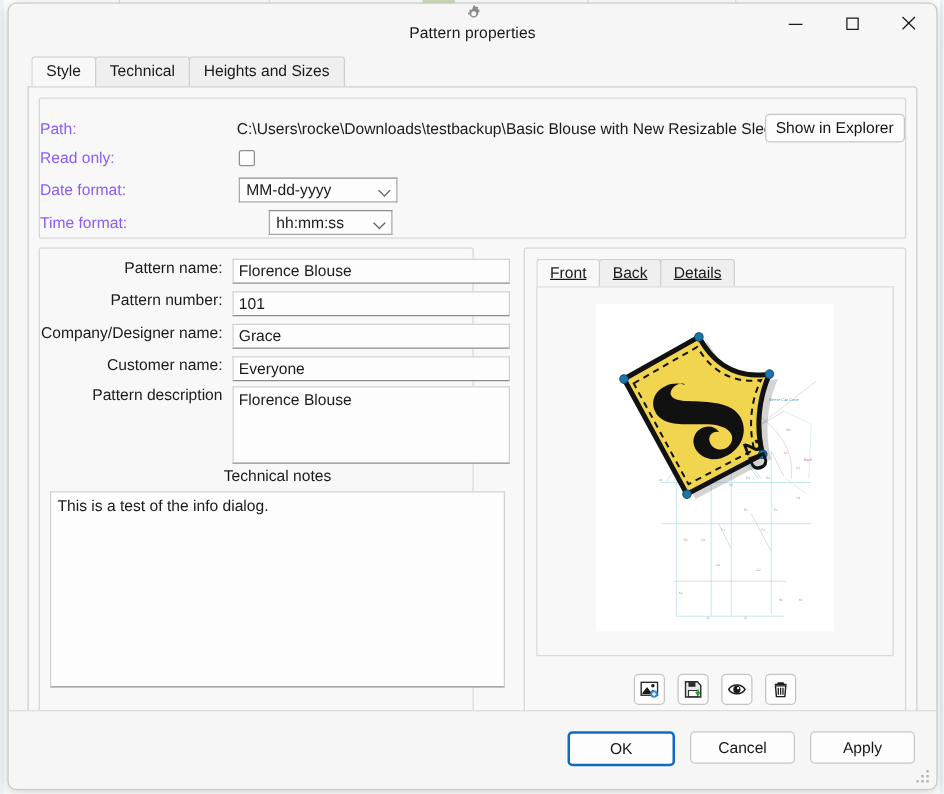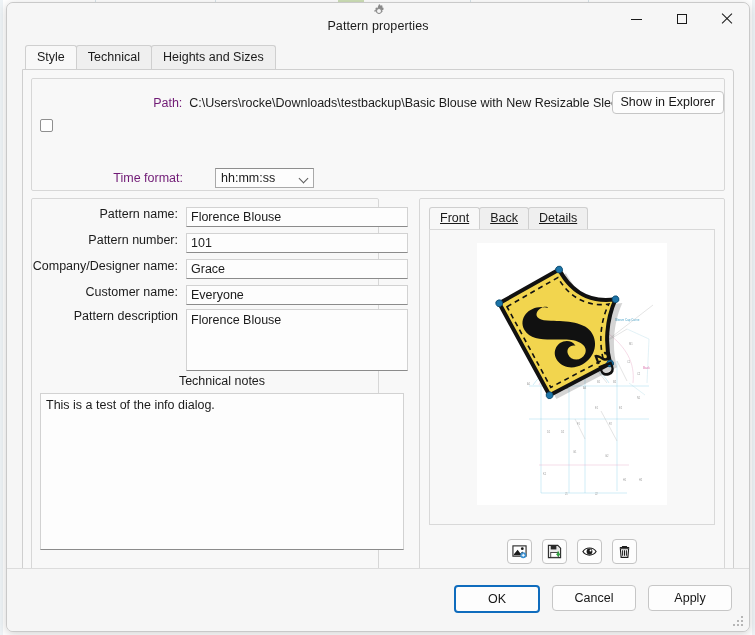--- a/index.html
+++ b/index.html
@@ -144,23 +144,22 @@
     box-sizing: border-box;
   }
   .grp-file { left: 8px; top: 8px; right: 8px; height: 113px; }
 
   .row {
     display: flex;
     align-items: center;
     position: absolute;
   }
   .lbl {
-    text-align: right;
-    font-size: 12.5px;
-    color: #701a75;
+    font-size: 12.5px;
+    color: #8b5cf6;
     white-space: nowrap;
   }
 
   .path-row  { left: 0; top: 12px; width: 100%; }
   .path-lbl  { width: 151px; }
   .path-val {
     margin-left: 7px;
     font-size: 12.5px;
     color: #1b1b1b;
     width: 424px;
@@ -434,23 +433,31 @@
 
     <div class="group grp-file">
 
       <div class="row path-row">
         <span class="lbl path-lbl">Path:</span>
         <span class="path-val">C:\Users\rocke\Downloads\testbackup\Basic Blouse with New Resizable Sleeve - Bev - B.v</span>
         <button class="btn">Show in Explorer</button>
       </div>
 
       <div class="row ro-row">
+        <span class="lbl ro-lbl">Read only:</span>
         <span class="checkbox"></span>
       </div>
 
+      <div class="row df-row">
+        <span class="lbl df-lbl">Date format:</span>
+        <div class="combo wide">
+          <span class="cv">MM-dd-yyyy</span>
+          <span class="chev"></span>
+        </div>
+      </div>
 
       <div class="row tf-row">
         <span class="lbl tf-lbl">Time format:</span>
         <div class="combo narrow">
           <span class="cv">hh:mm:ss</span>
           <span class="chev"></span>
         </div>
       </div>
     </div>
 

